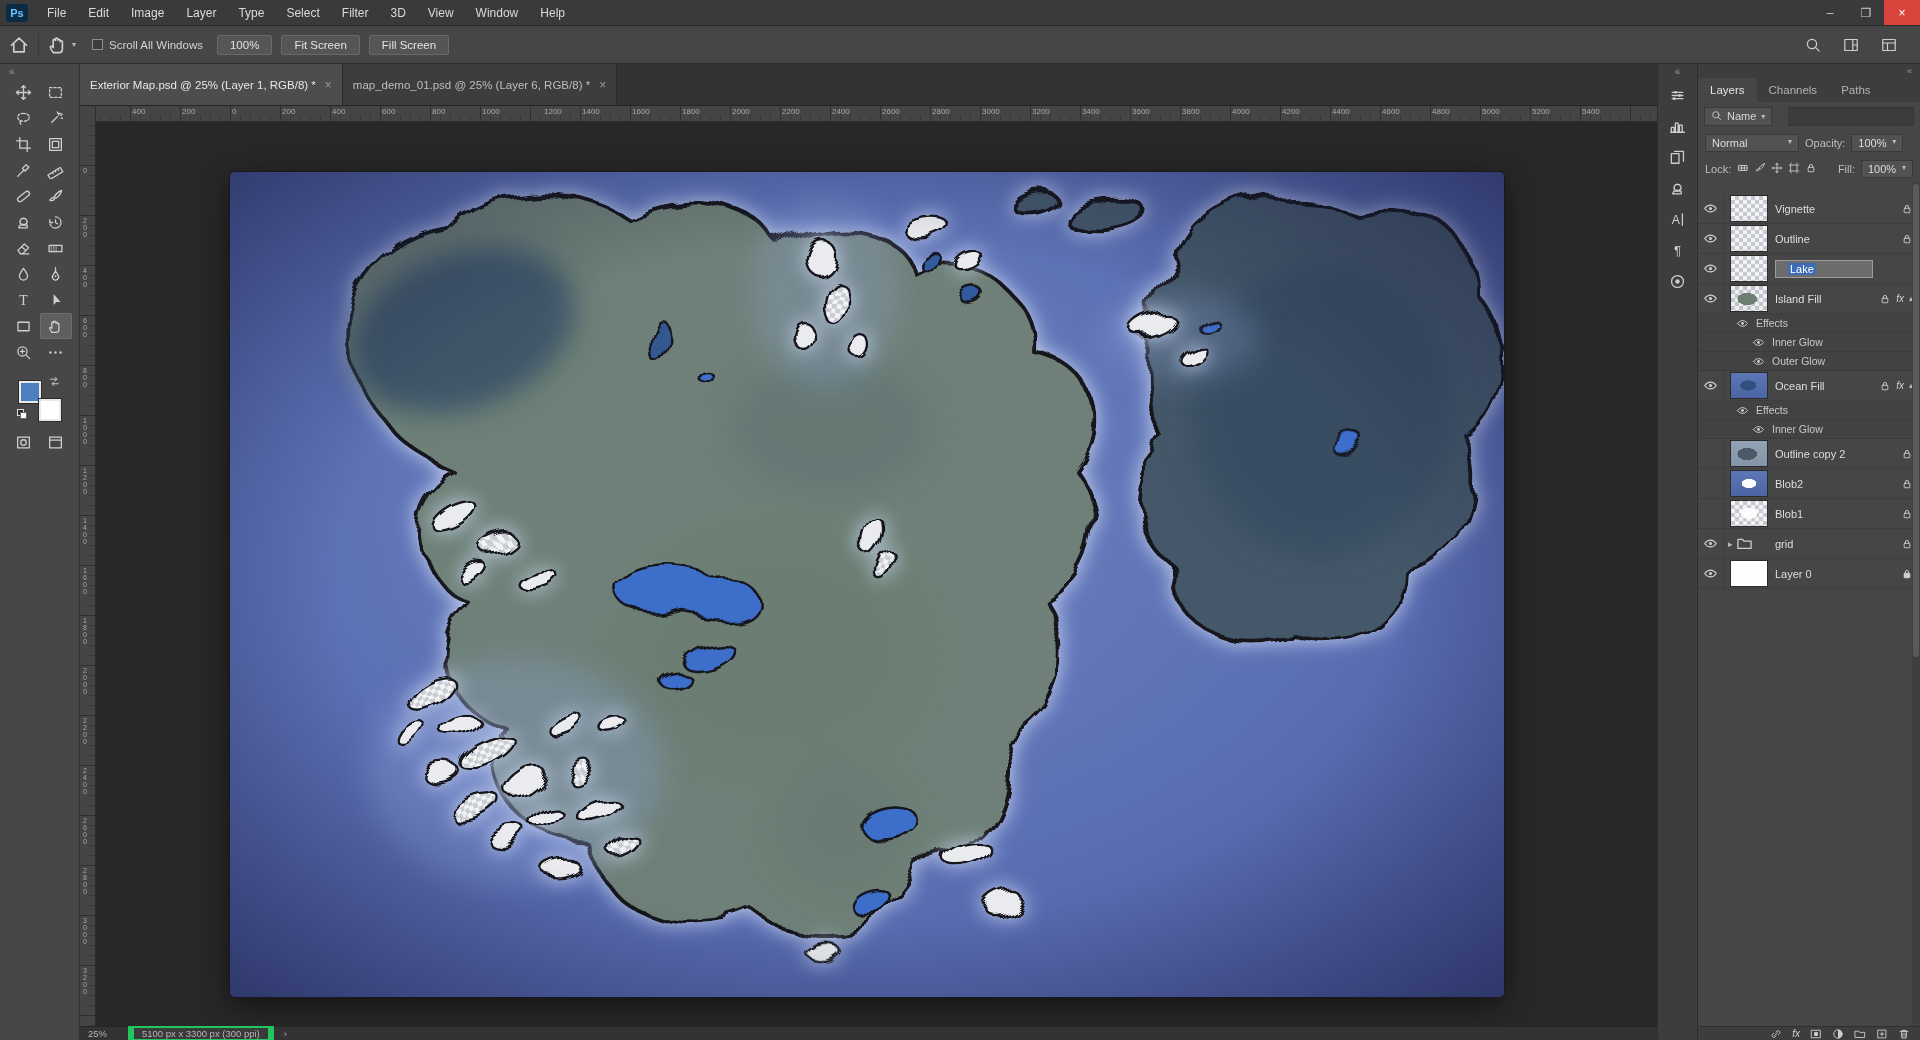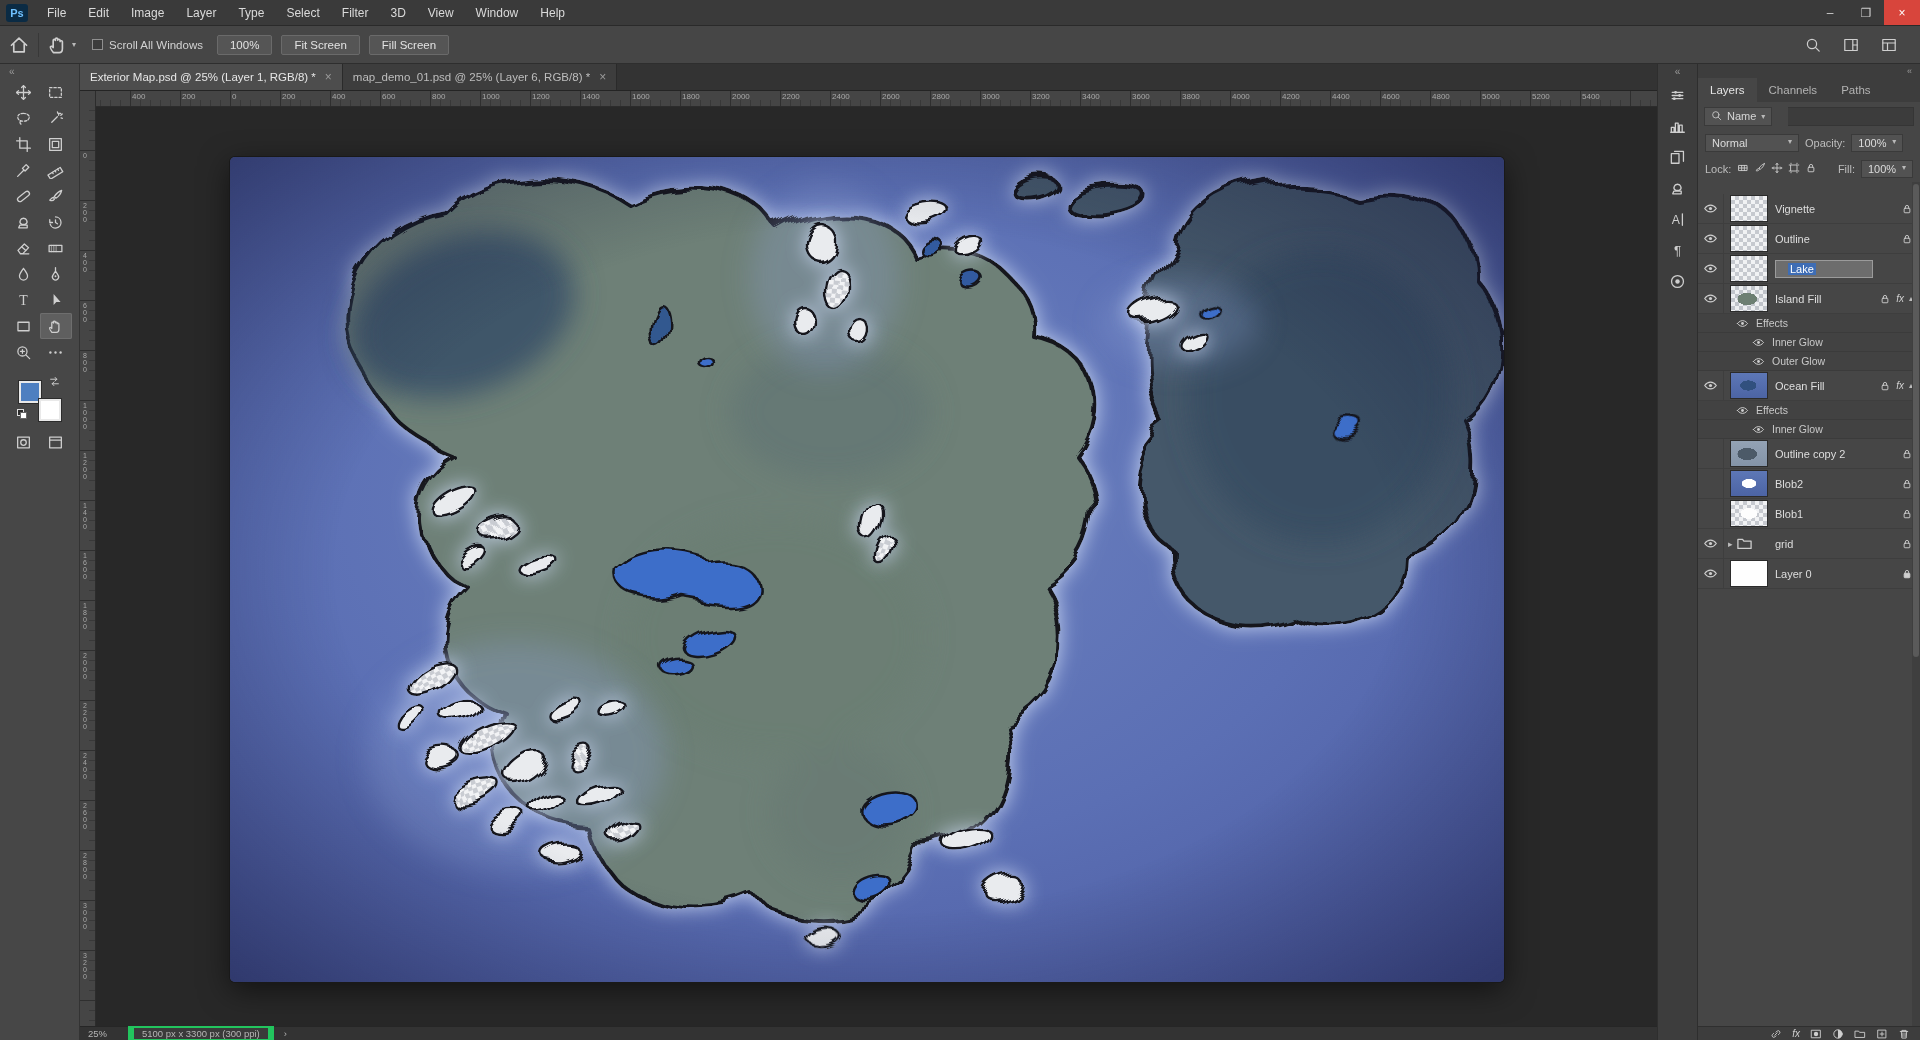--- a/index.html
+++ b/index.html
@@ -44,21 +44,21 @@
   .bg-swatch{position:absolute;right:2px;bottom:0;width:22px;height:22px;border:2px solid #e9e9e9;box-shadow:0 0 0 1px #2c2c2c}
   .mini-swatches{position:absolute;left:0;bottom:2px;width:10px;height:10px}
   .mini-swatches .mb{position:absolute;left:0;top:0;width:7px;height:7px;background:#2b2b2b;border:1px solid #ddd}
   .mini-swatches .mw{position:absolute;left:3px;top:3px;width:7px;height:7px;background:#fff;border:1px solid #666}
   .swap-ic{position:absolute;right:2px;top:0;width:13px;height:13px}
   .swap-ic svg{width:13px;height:13px}
   .masks-row{display:grid;grid-template-columns:32px 32px;margin-top:8px}
 
   
   .center{flex:1;display:flex;flex-direction:column;min-width:0;background:#282828}
-  .tabbar{height:27px;background:#333;display:flex;align-items:stretch;border-bottom:1px solid #242424;flex:none}
+  .tabbar{height:42px;background:#333;display:flex;align-items:stretch;border-bottom:1px solid #242424;flex:none}
   .tab{display:flex;align-items:center;padding:0 10px;font-size:11.5px;background:#3d3d3d;color:#bdbdbd;border-right:1px solid #2a2a2a;gap:9px;white-space:nowrap}
   .tab.active{background:#4d4d4d;color:#e6e6e6}
   .tab-close{color:#9a9a9a;font-size:12px}
 
   .ruler-row{height:16px;display:flex;background:#454545;border-bottom:1px solid #2c2c2c;flex:none}
   .ruler-corner{width:16px;height:16px;background:#454545;border-right:1px solid #2c2c2c;flex:none}
   .ruler-h{position:relative;flex:1;overflow:hidden;
     background-image:linear-gradient(90deg,#2f2f2f 0 1px,transparent 1px),linear-gradient(90deg,#383838 0 1px,transparent 1px);
     background-size:50px 16px,10px 6px;background-repeat:repeat-x;background-position:134px bottom,134px bottom}
   .rh-label{position:absolute;top:1px;font-size:8px;color:#a9a9a9;white-space:nowrap}
@@ -385,21 +385,21 @@
         <div class="ruler-corner"></div>
         <div class="ruler-h" id="rulerH">
             <span class="rh-label" style="left:36px">400</span>
             <span class="rh-label" style="left:86px">200</span>
             <span class="rh-label" style="left:136px">0</span>
             <span class="rh-label" style="left:186px">200</span>
             <span class="rh-label" style="left:236px">400</span>
             <span class="rh-label" style="left:286px">600</span>
             <span class="rh-label" style="left:336px">800</span>
             <span class="rh-label" style="left:386px">1000</span>
-            <span class="rh-label" style="left:436px">1200</span>
+            <span class="rh-label" style="left:448px">1200</span>
             <span class="rh-label" style="left:486px">1400</span>
             <span class="rh-label" style="left:536px">1600</span>
             <span class="rh-label" style="left:586px">1800</span>
             <span class="rh-label" style="left:636px">2000</span>
             <span class="rh-label" style="left:686px">2200</span>
             <span class="rh-label" style="left:736px">2400</span>
             <span class="rh-label" style="left:786px">2600</span>
             <span class="rh-label" style="left:836px">2800</span>
             <span class="rh-label" style="left:886px">3000</span>
             <span class="rh-label" style="left:936px">3200</span>

